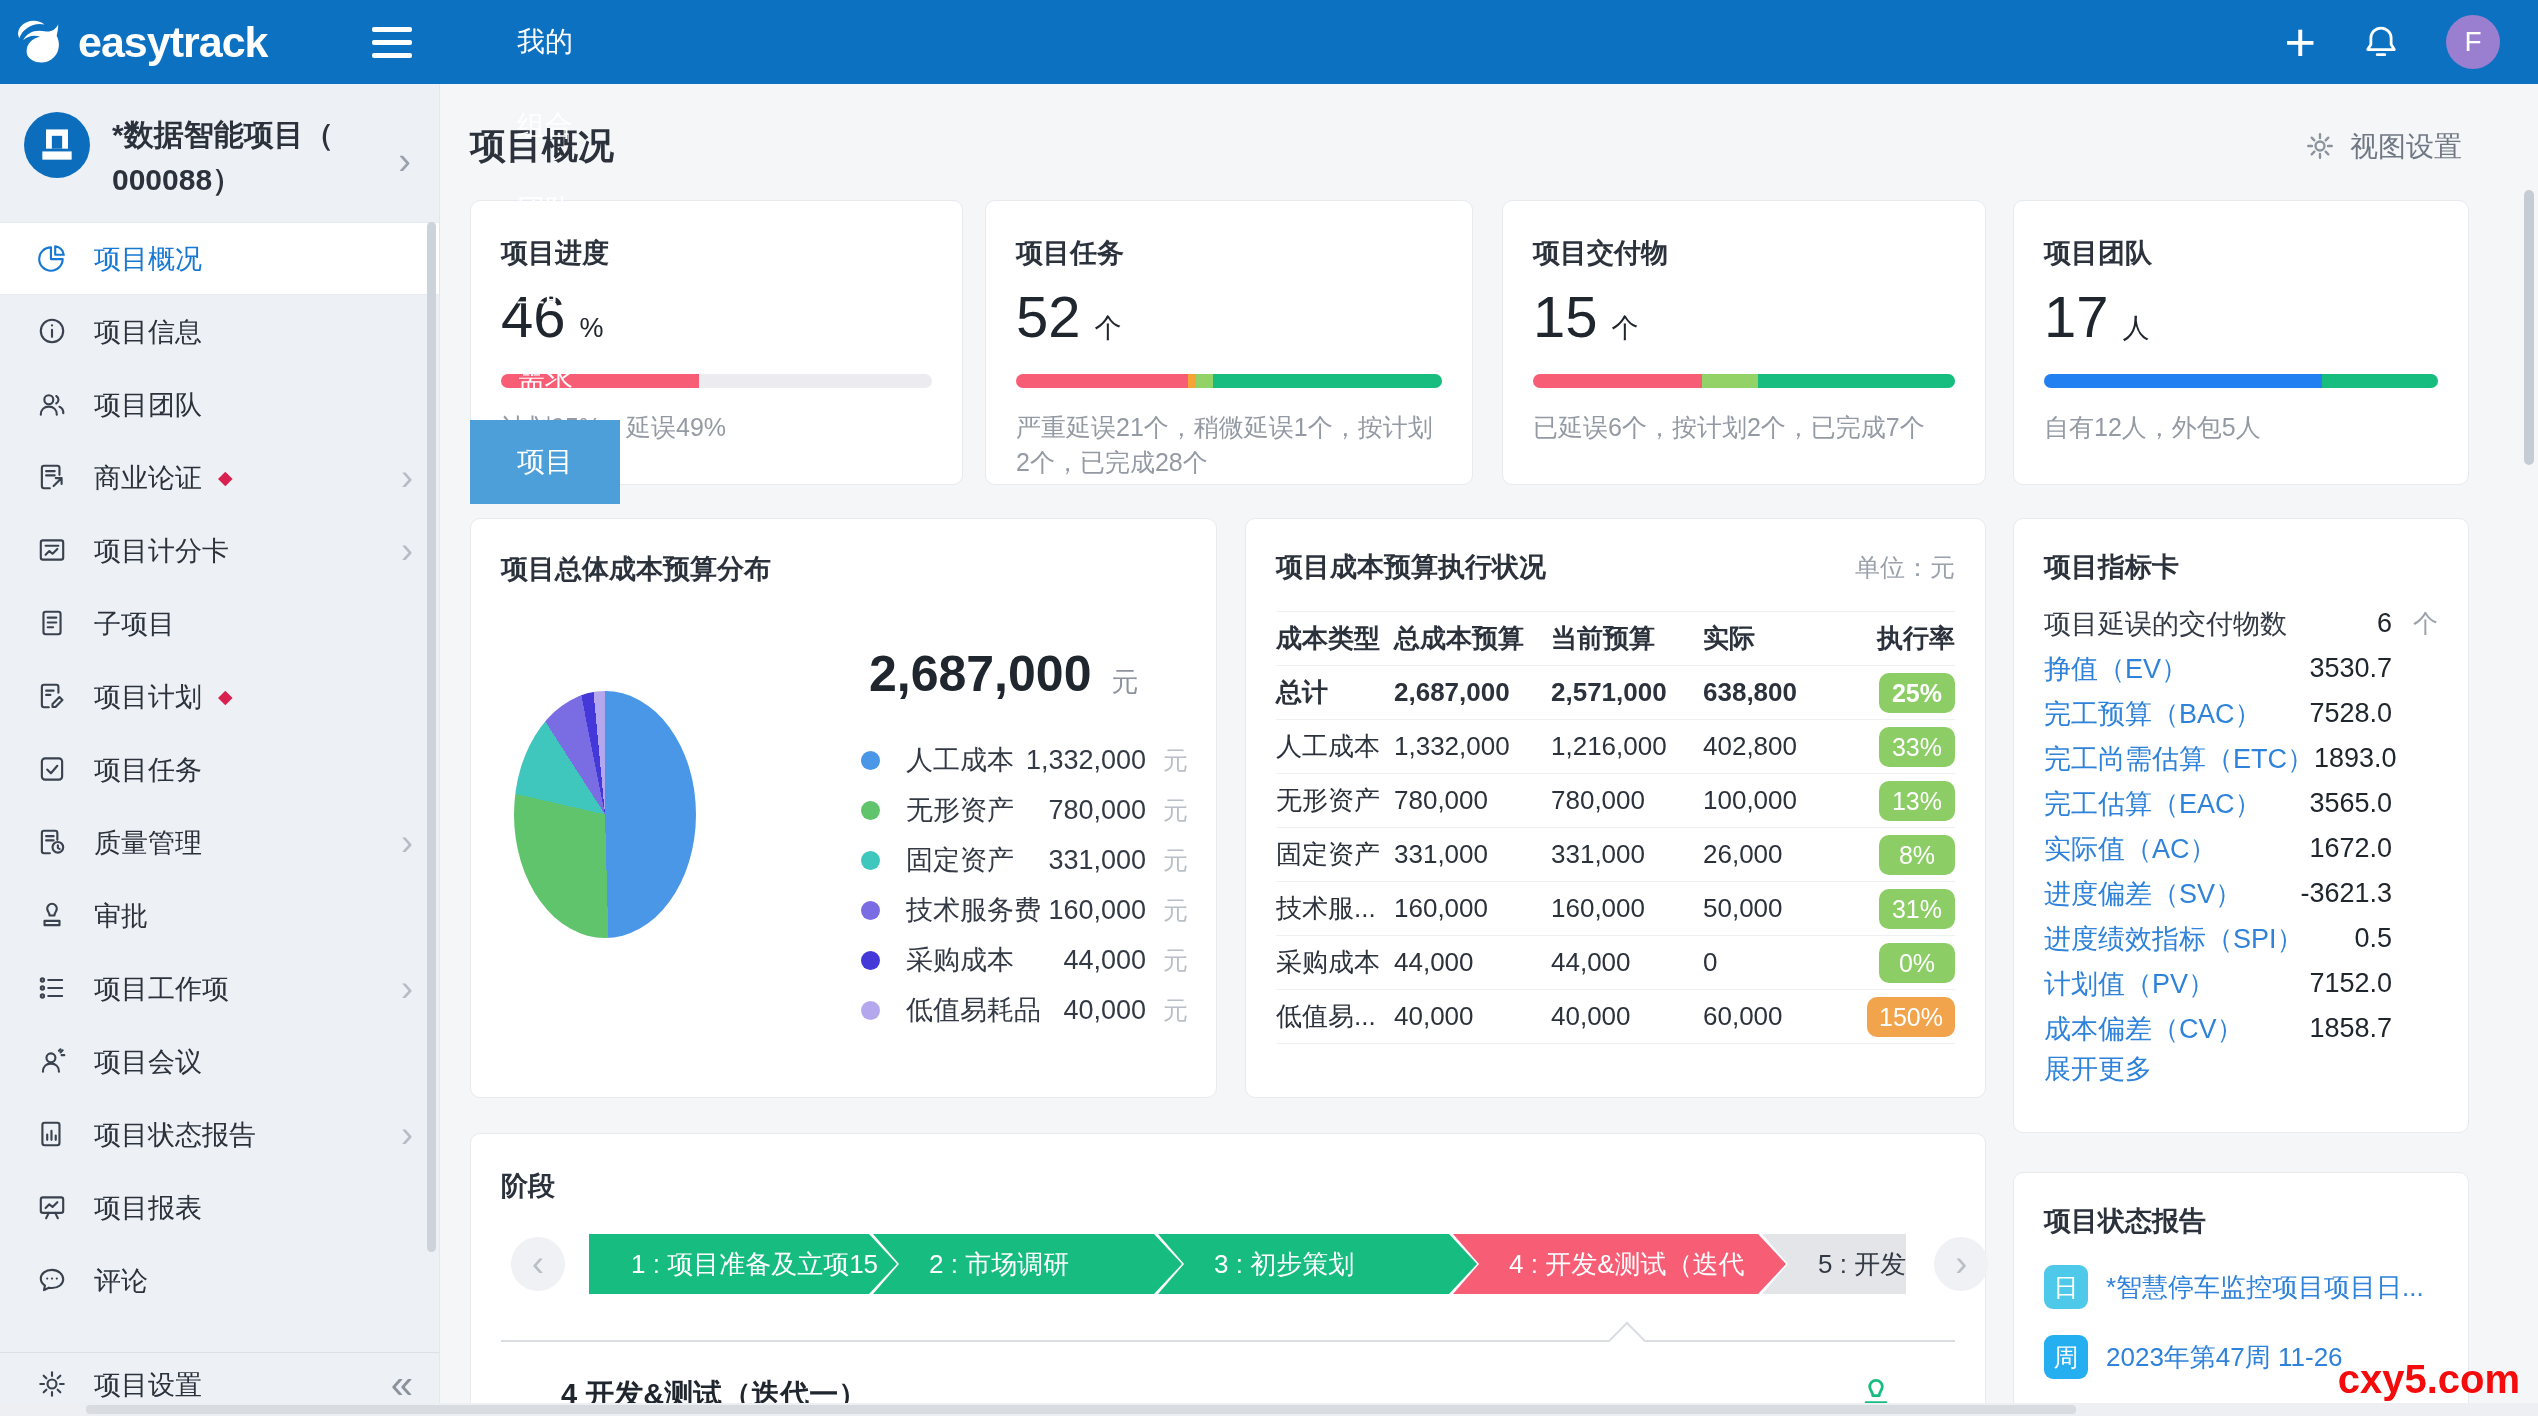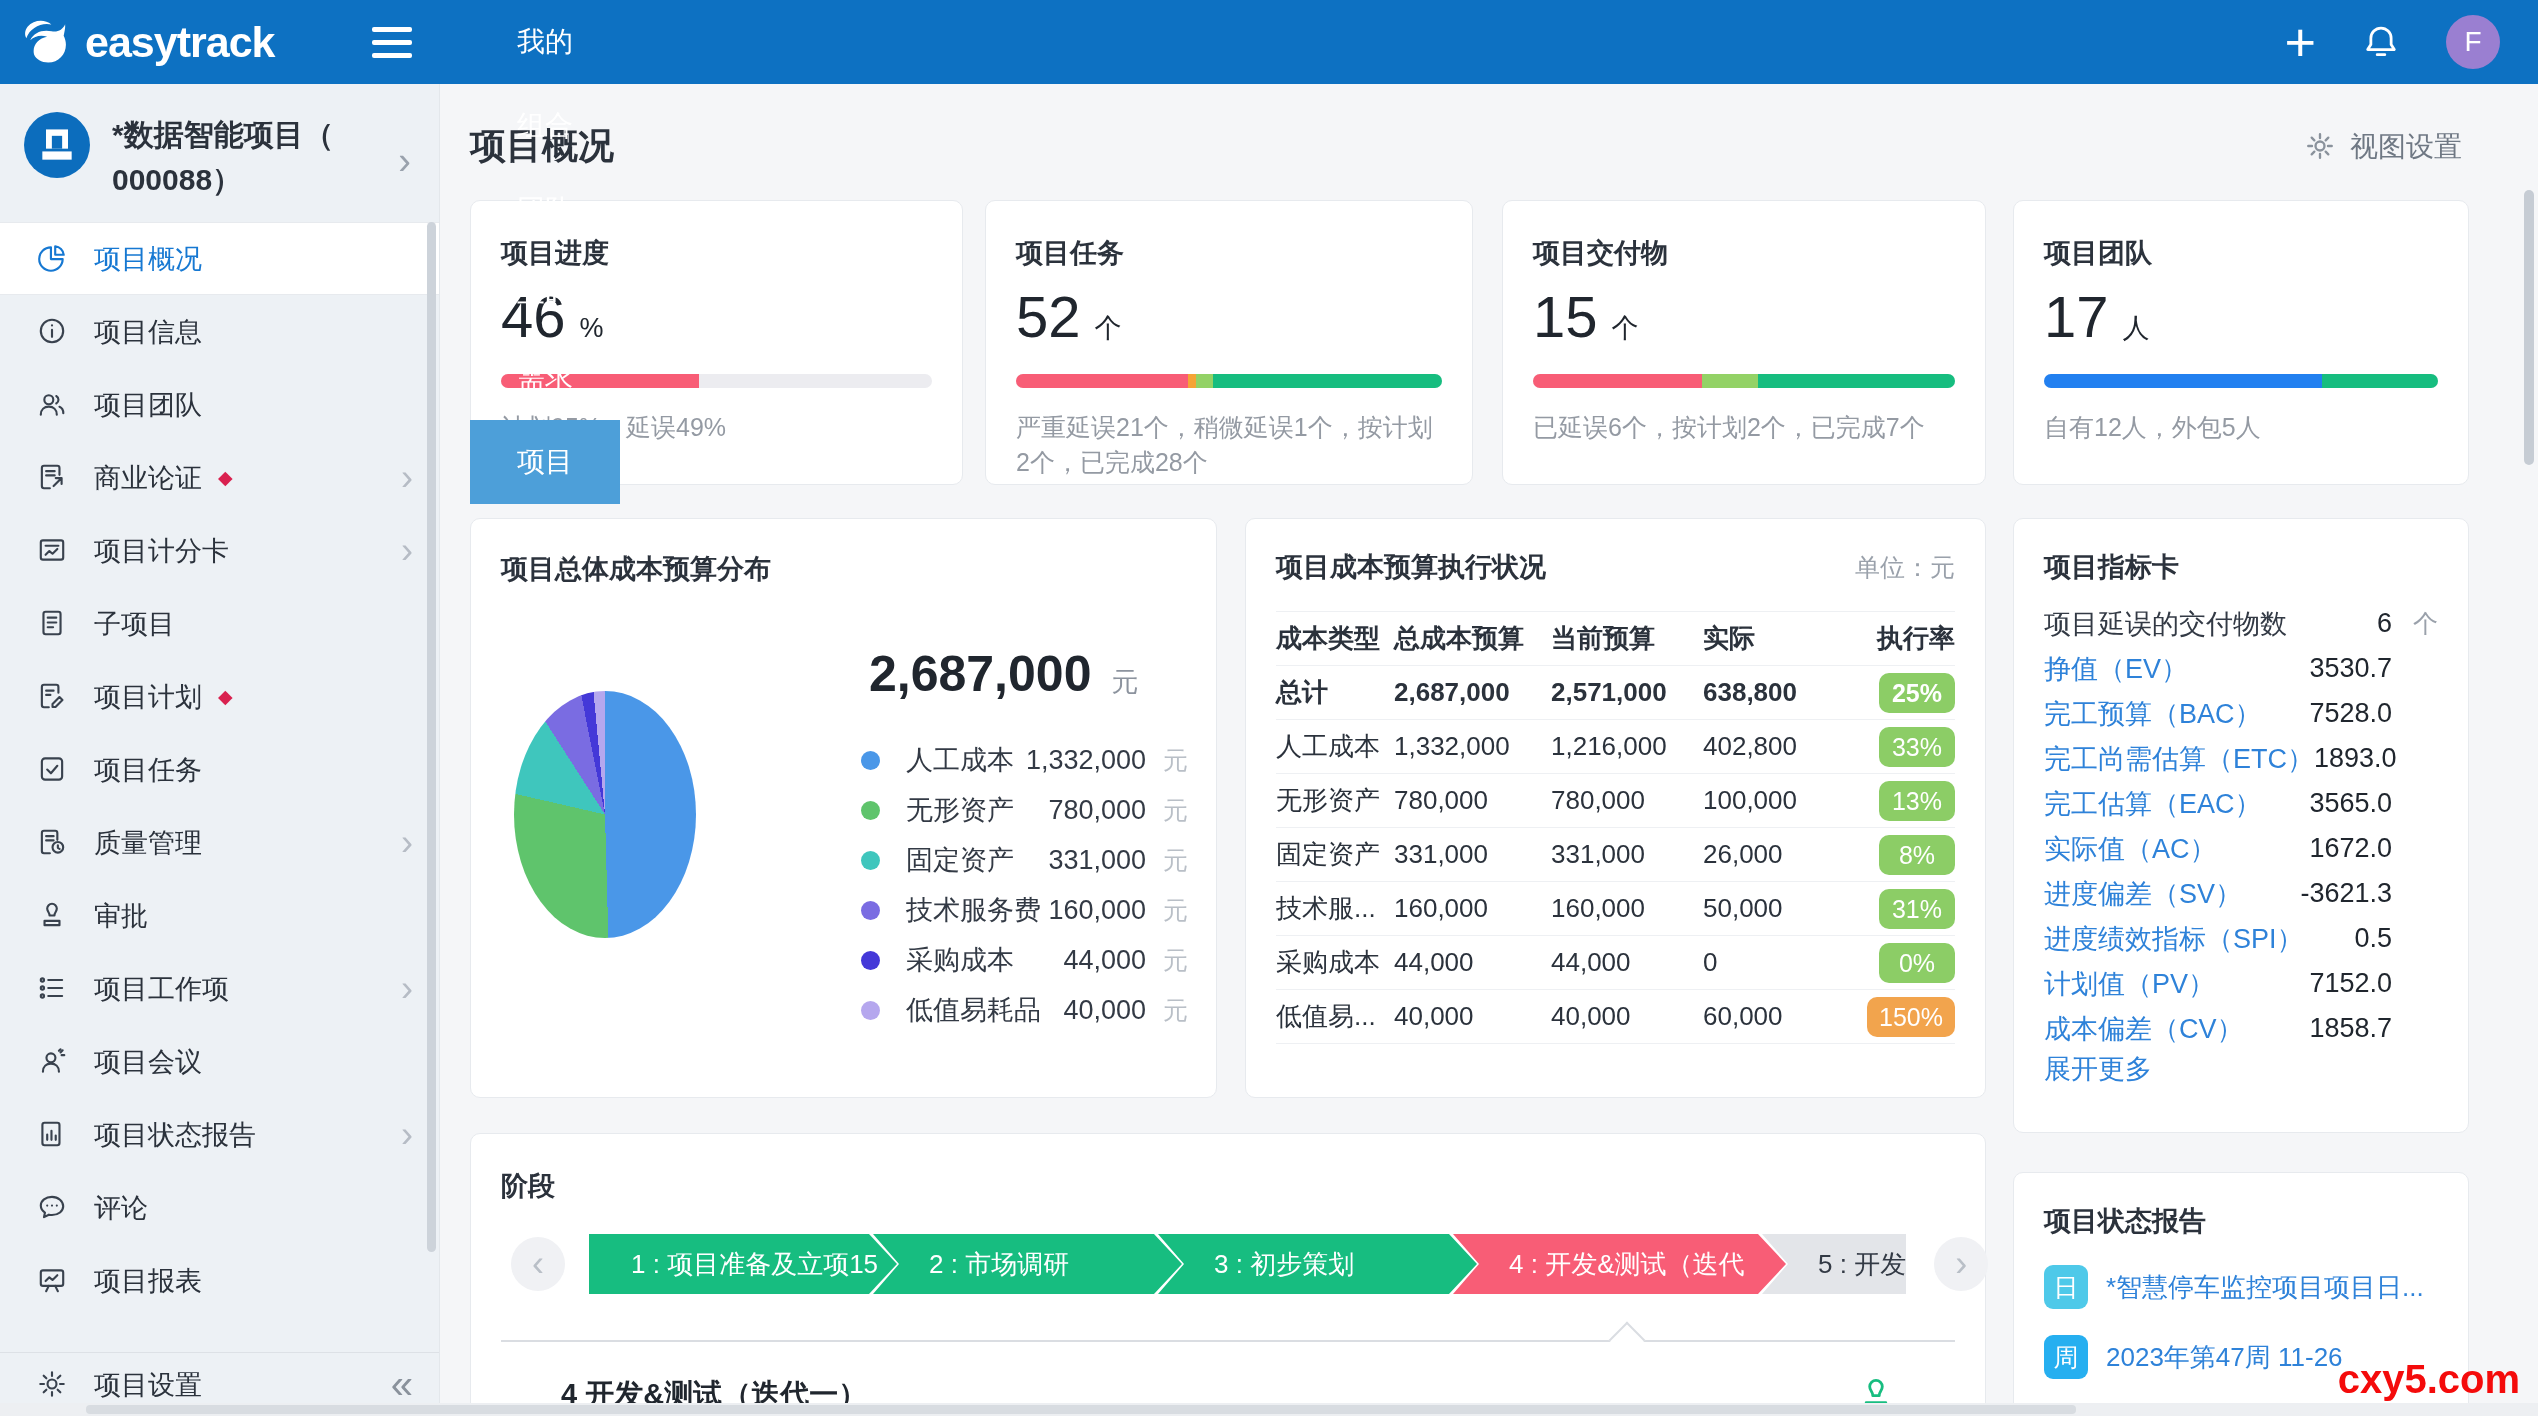--- a/index.html
+++ b/index.html
@@ -4,21 +4,21 @@
 <style>
   * { box-sizing:border-box; margin:0; padding:0; }
   html,body { width:2538px; height:1416px; }
   body { font-family:"Liberation Sans","DejaVu Sans",sans-serif; color:#333a45;
          background:#f5f6f8; overflow:hidden; position:relative; }
   button { font-family:inherit; cursor:pointer; }
 
   
   .topnav { position:absolute; left:0; top:0; right:0; height:84px; background:#0d71c2;
             display:flex; align-items:center; color:#fff; z-index:10; }
-  .brand { display:flex; align-items:center; gap:12px; padding-left:19px; width:352px; }
+  .brand { display:flex; align-items:center; gap:12px; padding-left:12px; width:352px; }
   .brand-text { font-size:43px; font-weight:700; letter-spacing:-1px; }
   .hamburger { width:40px; display:flex; flex-direction:column; gap:8px; background:none; border:none; margin-left:20px; }
   .hamburger span { height:5px; background:#fff; border-radius:2px; }
   .nav-items { display:flex; height:100%; margin-left:58px;flex-direction:column; }
   .nav-item { color:#fff; font-size:28px; line-height:84px; padding:0 47px; text-decoration:none; }
   .nav-item.active { background:#4d9fd9; }
   .nav-right { margin-left:auto; display:flex; align-items:center; gap:46px; padding-right:38px; }
   .nav-plus { font-size:54px; font-weight:300; color:#fff; background:none; border:none; line-height:1; }
   .nav-bell { background:none; border:none; display:flex; }
   .avatar { width:54px; height:54px; border-radius:50%; background:#9a7fd1; font-size:28px;
@@ -325,35 +325,35 @@
           <rect x="6" y="4.5" width="16" height="21" rx="2"></rect>
             <path d="M10.5 20.5v-5M14.5 20.5v-8.5M18.5 20.5v-4"></path>
         </svg>
       </span>
       <span class="s-label">项目状态报告</span>
       <span class="side-arrow">›</span>
     </div>
     <div class="side-item">
       <span class="s-icon">
         <svg viewBox="0 0 30 30" fill="none" stroke="currentColor" stroke-width="2" stroke-linecap="round" stroke-linejoin="round">
-          <path d="M15 5.5c-6 0-10.5 3.6-10.5 8.2 0 2.7 1.5 5 3.9 6.5l-.9 4.3 4.6-2.3c.9.2 1.9.3 2.9.3 6 0 10.5-3.6 10.5-8.2S21 5.5 15 5.5Z"></path>
-          <path d="M10.5 13.7h.01M15 13.7h.01M19.5 13.7h.01"></path>
-        </svg>
-      </span>
-      <span class="s-label">评论</span>
-    </div>
-    <div class="side-item">
-      <span class="s-icon">
-        <svg viewBox="0 0 30 30" fill="none" stroke="currentColor" stroke-width="2" stroke-linecap="round" stroke-linejoin="round">
           <rect x="4.5" y="6" width="21" height="14.5" rx="2"></rect>
             <path d="M9 16l3.5-3.5 3 2.5 4.5-4.5"></path>
           <path d="M12 20.5 9.5 25.5M18 20.5l2.5 5"></path>
         </svg>
       </span>
       <span class="s-label">项目报表</span>
+    </div>
+    <div class="side-item">
+      <span class="s-icon">
+        <svg viewBox="0 0 30 30" fill="none" stroke="currentColor" stroke-width="2" stroke-linecap="round" stroke-linejoin="round">
+          <path d="M15 5.5c-6 0-10.5 3.6-10.5 8.2 0 2.7 1.5 5 3.9 6.5l-.9 4.3 4.6-2.3c.9.2 1.9.3 2.9.3 6 0 10.5-3.6 10.5-8.2S21 5.5 15 5.5Z"></path>
+          <path d="M10.5 13.7h.01M15 13.7h.01M19.5 13.7h.01"></path>
+        </svg>
+      </span>
+      <span class="s-label">评论</span>
     </div>
   </nav>
 
   <div class="side-scrollbar"></div>
 
   <div class="side-footer">
     <span class="s-icon">
       <svg viewBox="0 0 30 30" fill="none" stroke="currentColor" stroke-width="2" stroke-linecap="round">
         <circle cx="15" cy="15" r="4.2"></circle>
         <path d="M15 4v3.5M15 22.5V26M26 15h-3.5M7.5 15H4M22.8 7.2l-2.5 2.5M9.7 20.3l-2.5 2.5M22.8 22.8l-2.5-2.5M9.7 9.7 7.2 7.2"></path>

